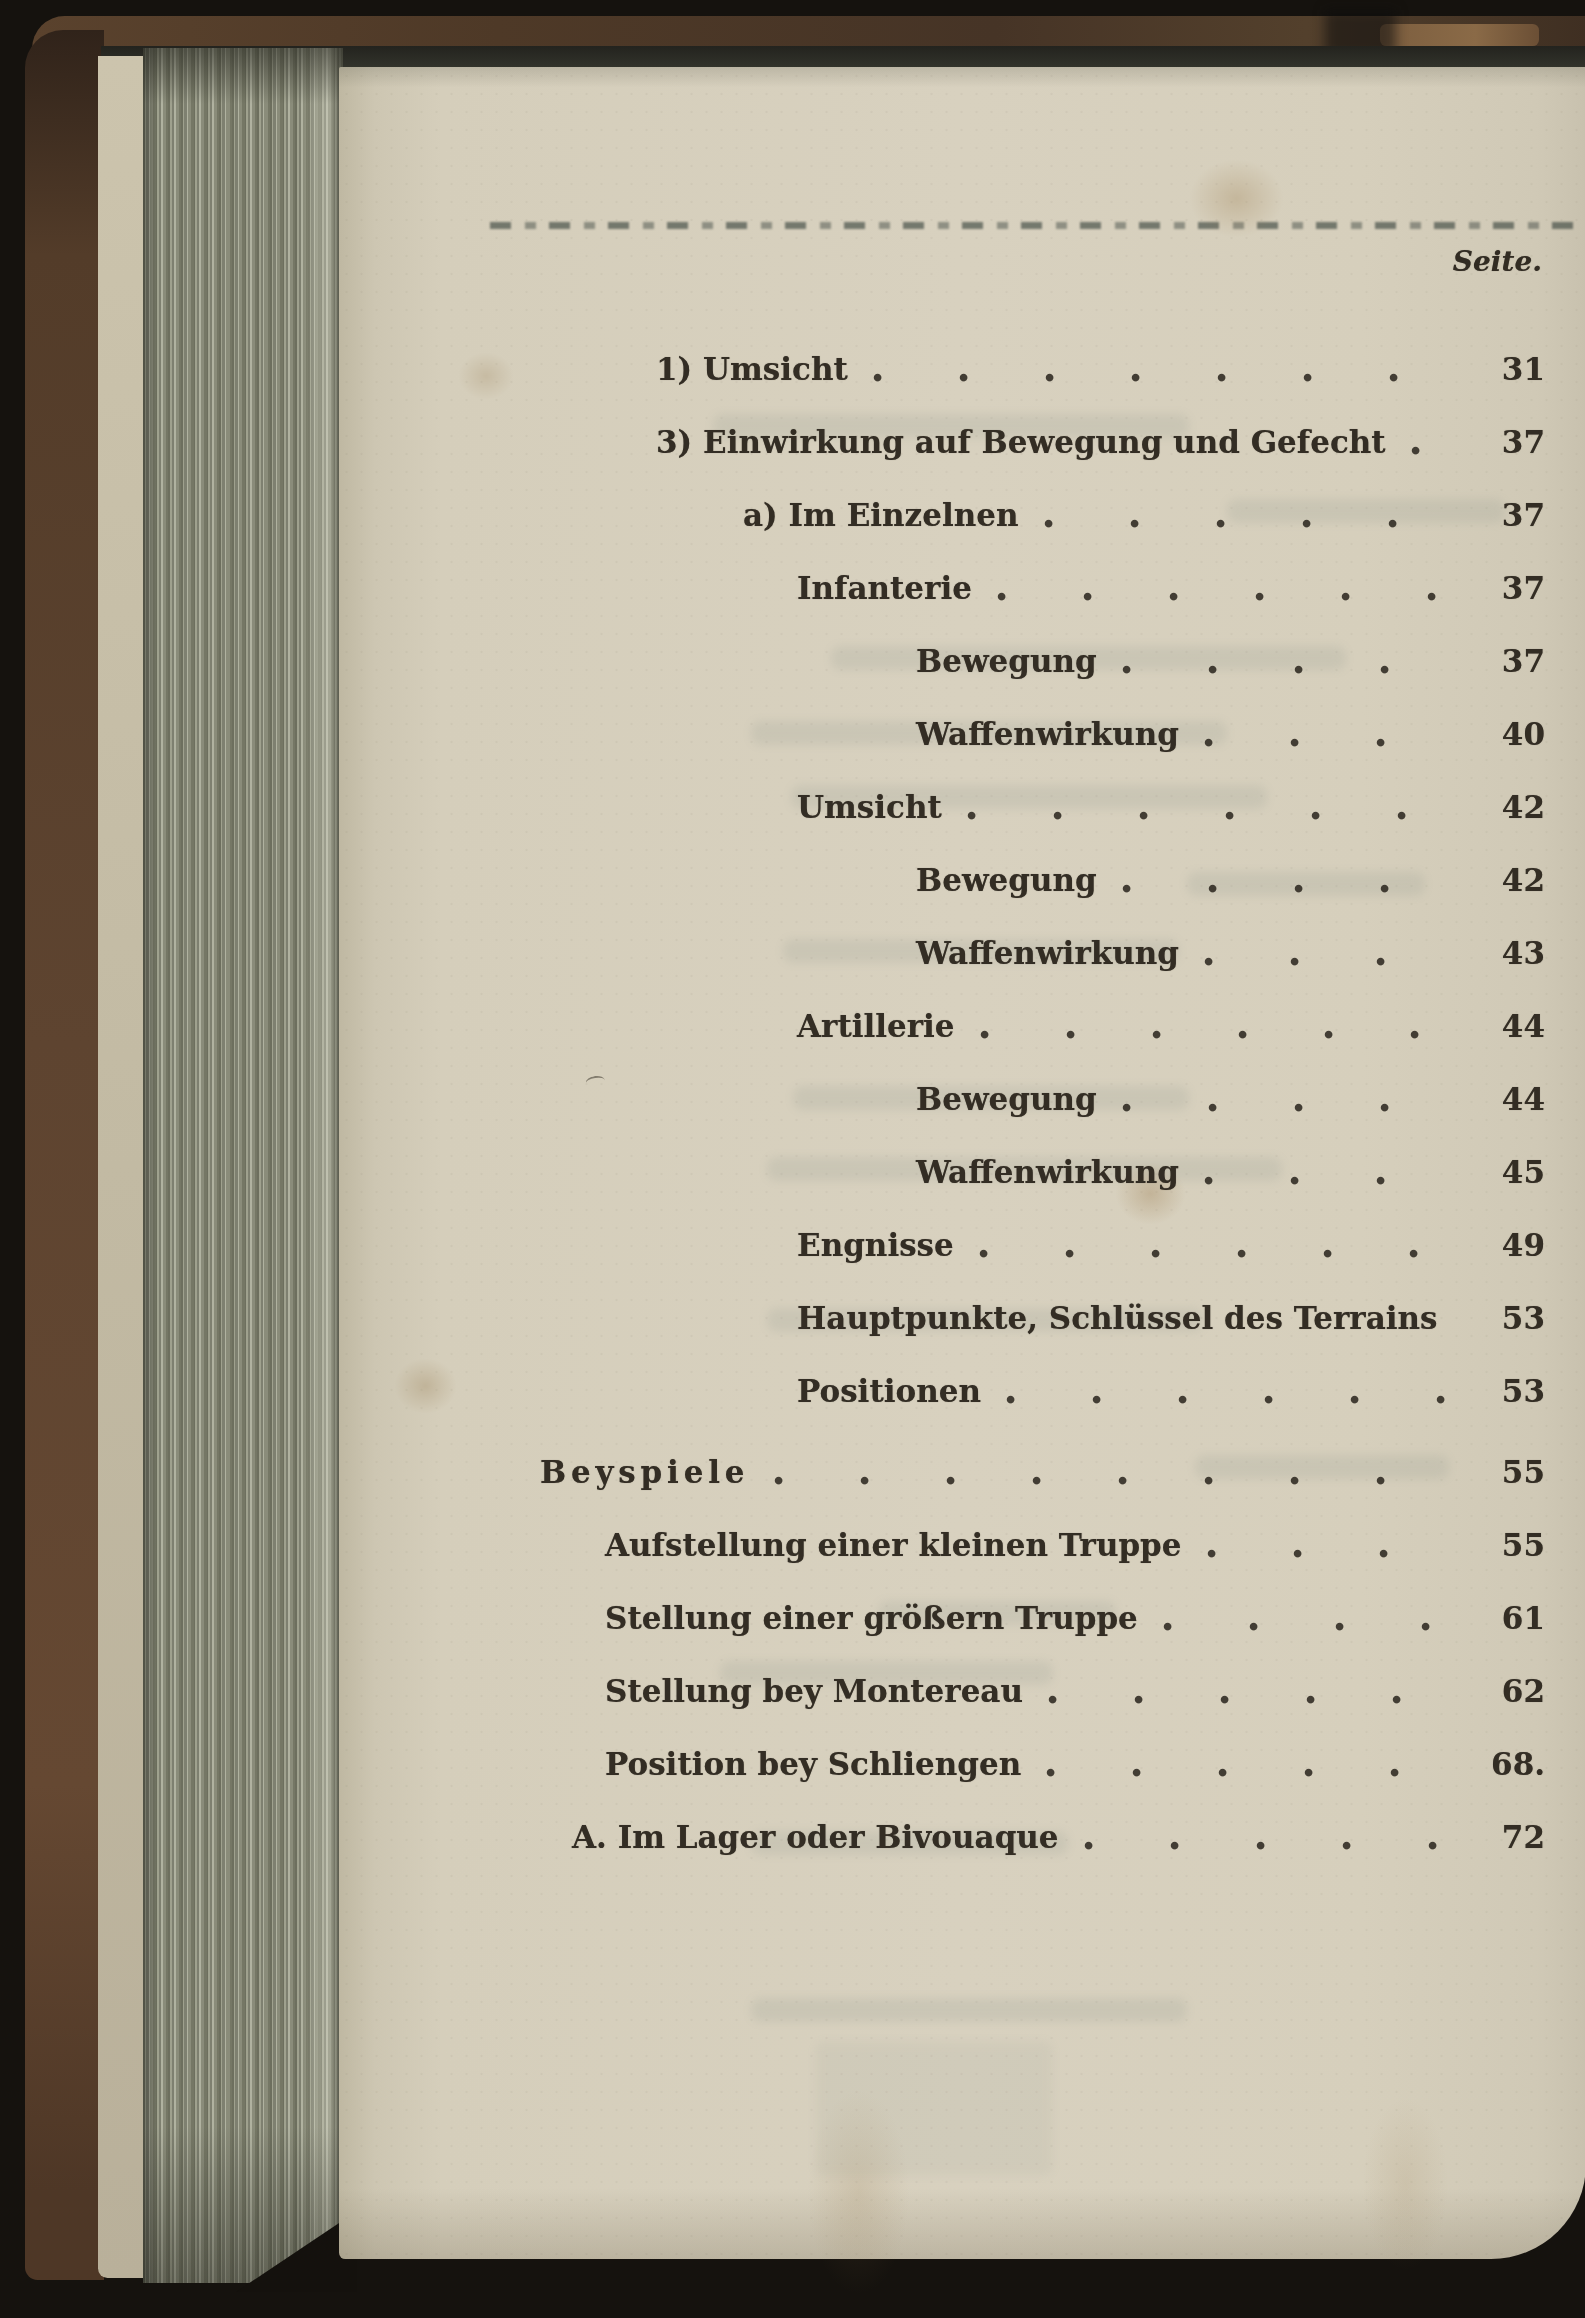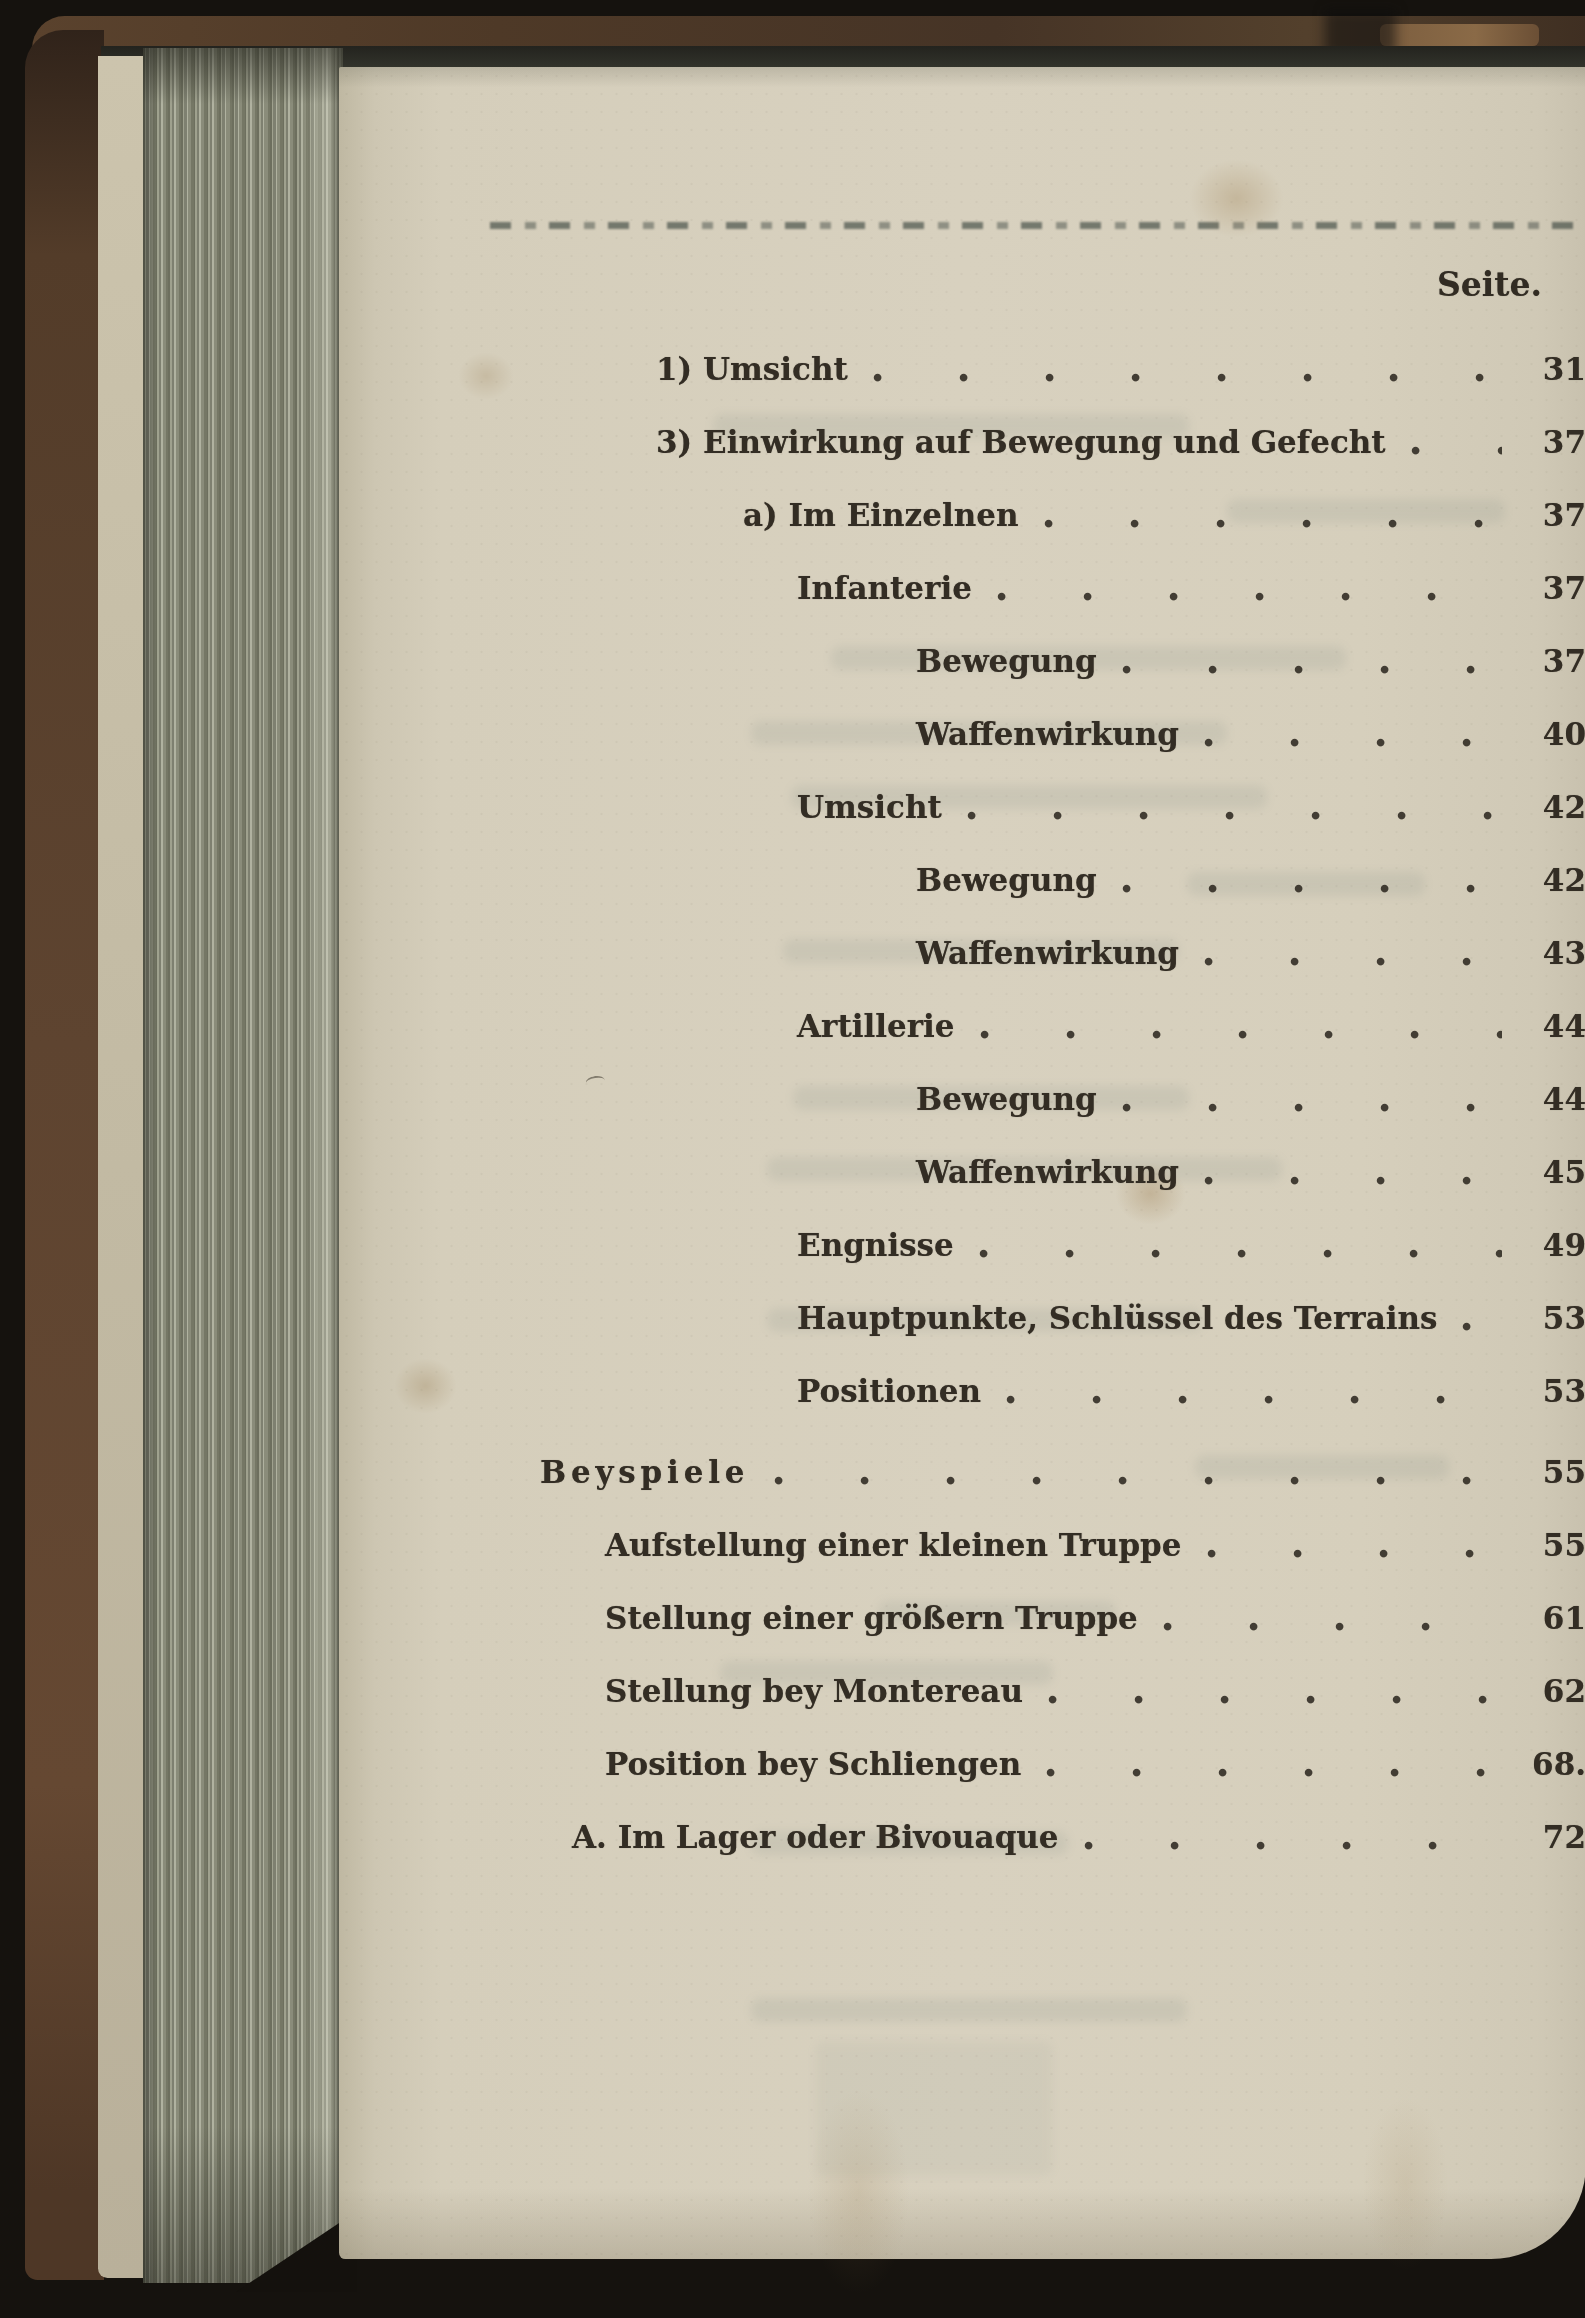--- a/index.html
+++ b/index.html
@@ -60,29 +60,30 @@
       linear-gradient(90deg,#bfb8a2 0,#cdc6b2 36px,#d5cebb 103px,#d8d1bf 50%,#d6cfbc 82%,#d0c9b6 96%,#c8c1ae 100%);
     background-size:15px 18px,auto,auto,auto;
     border-radius:1.6px 0 95px 6.3px;
   }
   .rule-dashed{
     position:absolute;left:151px;top:155px;width:1088px;height:7.1px;
     background:repeating-linear-gradient(90deg,rgba(56,66,60,.62) 0 20.6px,rgba(56,66,60,0) 20.6px 35px,rgba(56,66,60,.45) 35px 46px,rgba(56,66,60,0) 46px 59px);
     filter:blur(1.3px);
   }
   .seite{
-    position:absolute;top:198px;right:44px;
-    font-size:33px;font-weight:bold;color:#322c23;
+    position:absolute;top:178px;right:44px;
+    font-size:28px;font-weight:bold;color:#322c23;
     text-shadow:0 0 0.8px rgba(50,44,35,.55);
+    font-style:italic;
   }
   
   .rows{
     position:absolute;left:0;top:265px;width:100%;
     display:flex;flex-direction:column;
-    box-sizing:border-box;
+    box-sizing:border-box;padding-right:41px;
   }
   .row{
     display:flex;align-items:center;height:73px;
     font-size:31px;font-weight:bold;color:#332d24;
     text-shadow:0 0 0.8px rgba(51,45,36,.5);
     white-space:nowrap;
   }
   .row.gstart{margin-top:8px;margin-left:12px;}
   .row.spaced .lbl{letter-spacing:4.8px;}
   .ind0{padding-left:189px;}

